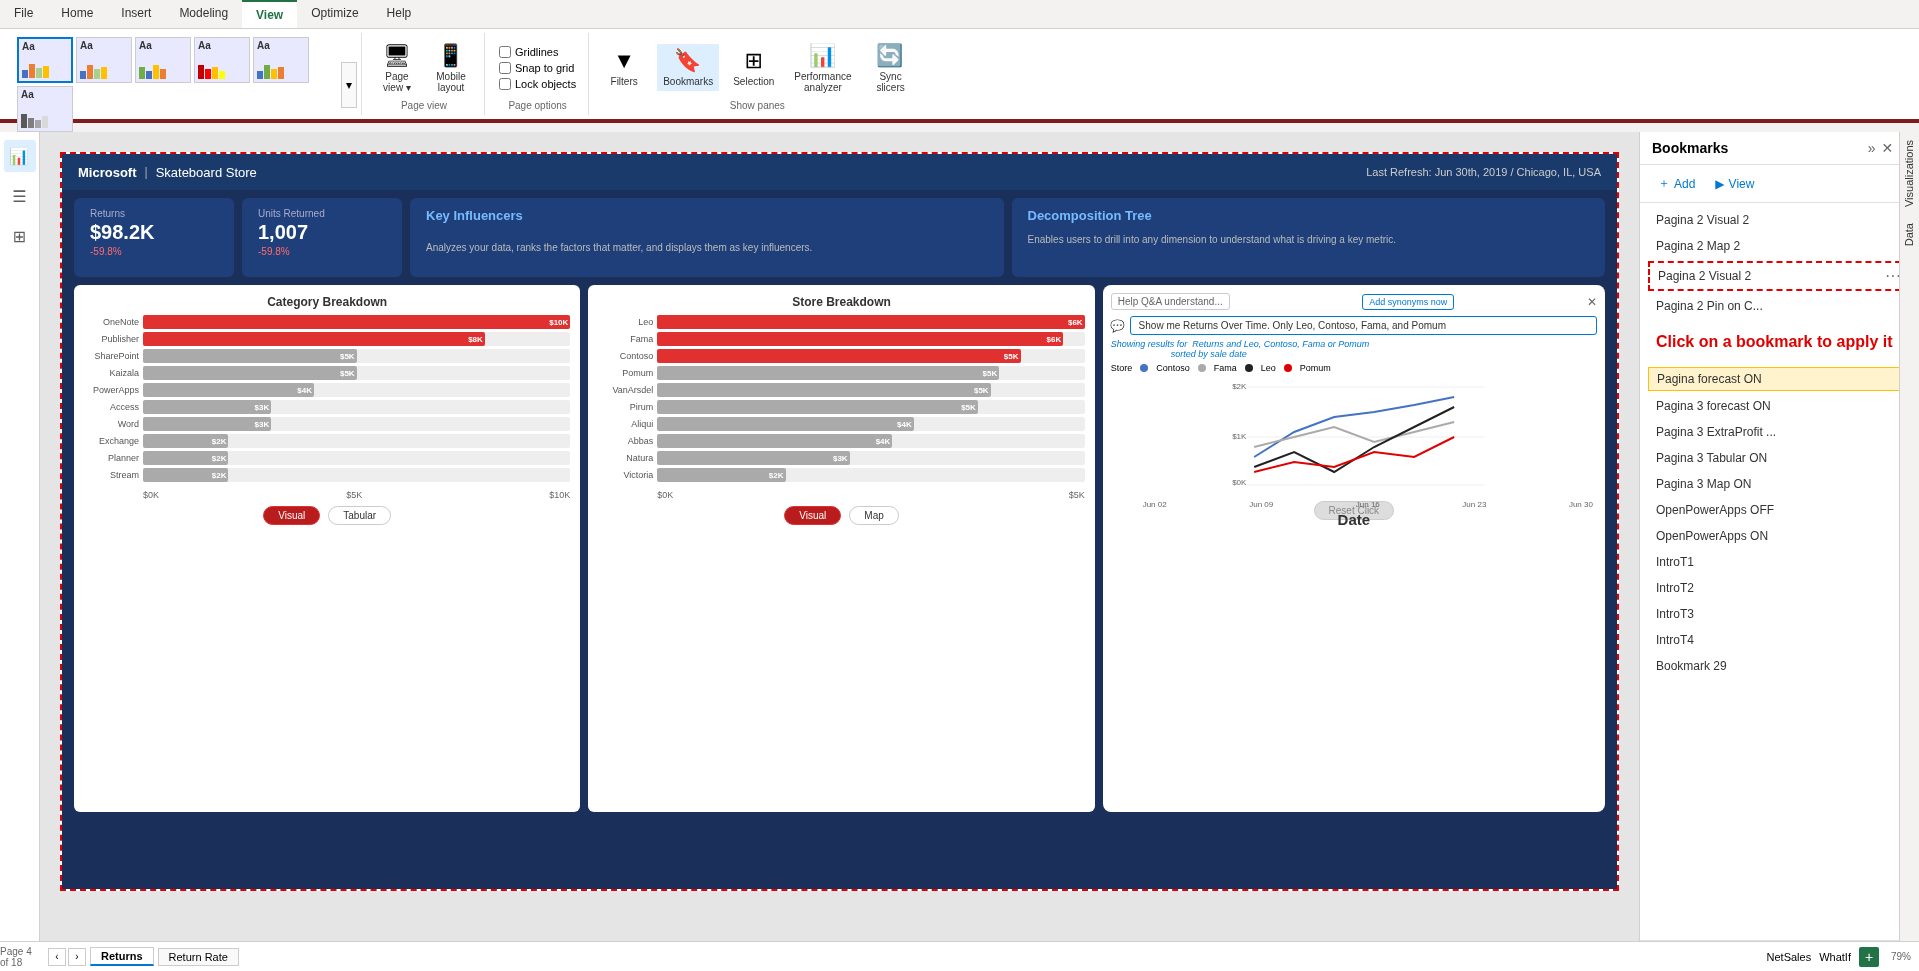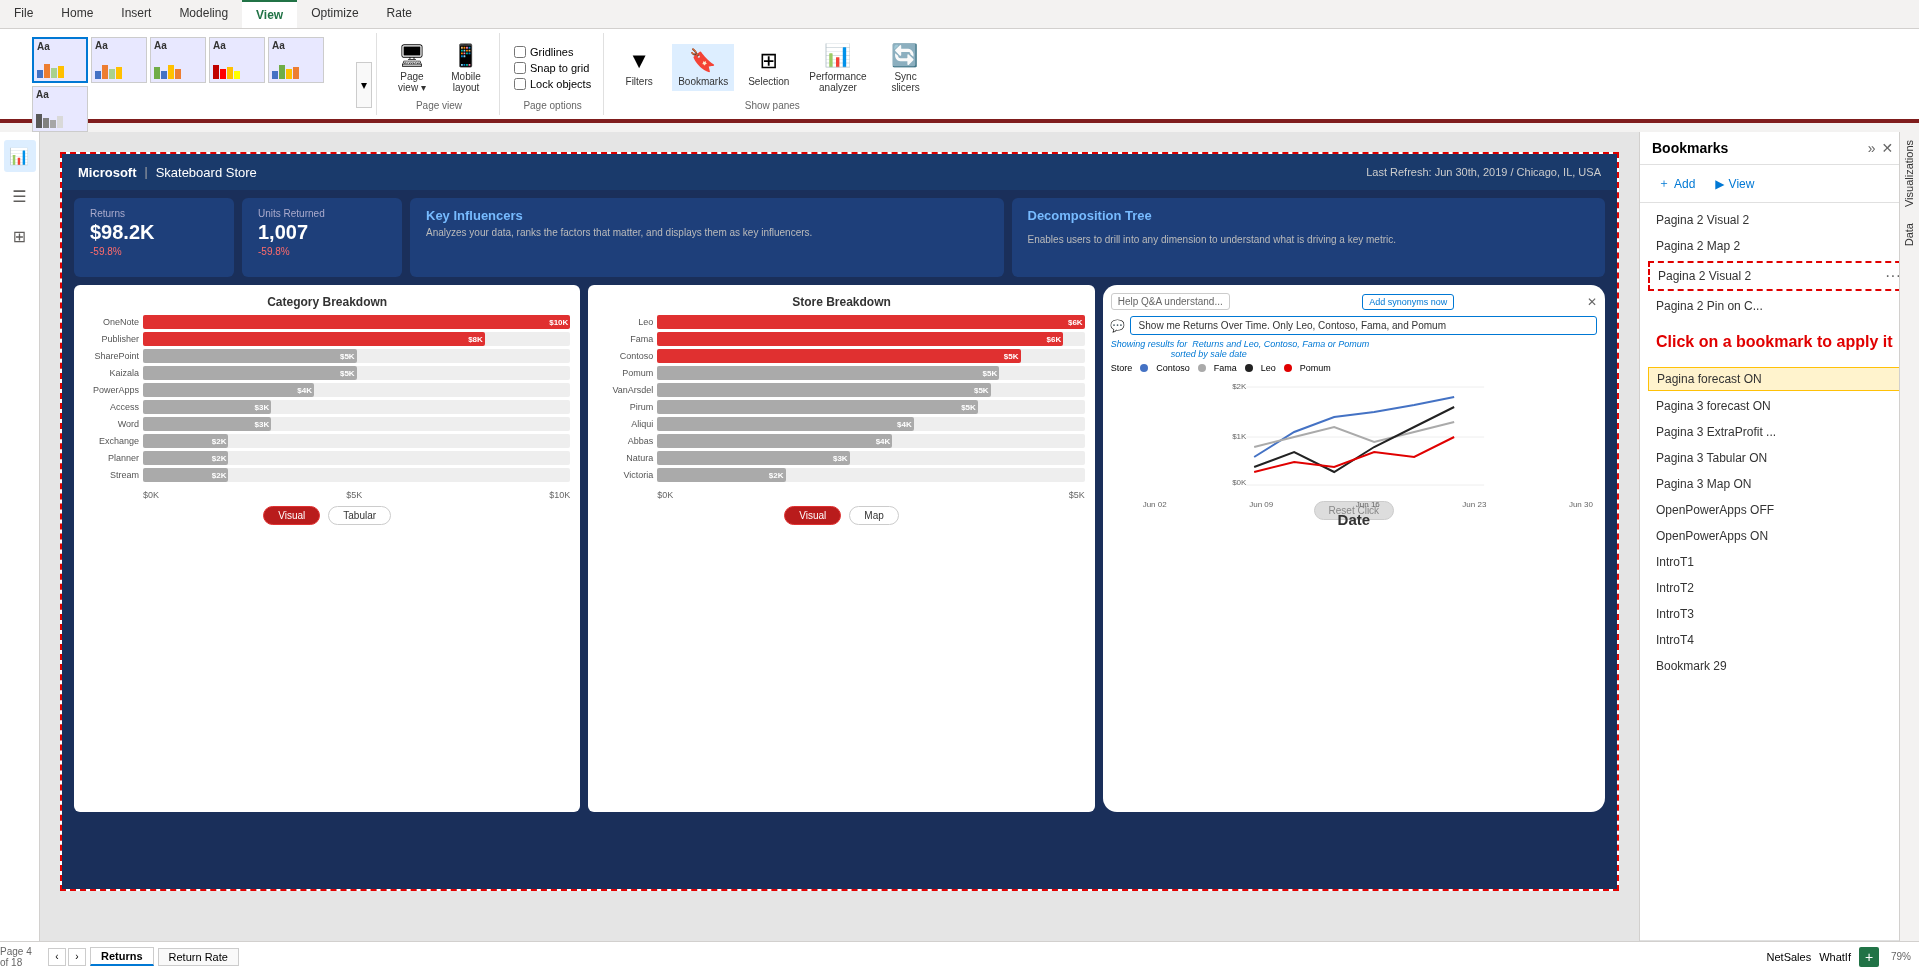--- a/index.html
+++ b/index.html
@@ -3,21 +3,21 @@
   <meta charset="utf-8">
   <style>
     * { box-sizing: border-box; margin: 0; padding: 0; }
     body { font-family: 'Segoe UI', Arial, sans-serif; background: #f3f2f1; font-size: 12px; overflow: hidden; width: 1919px; height: 971px; }
 
     
     .ribbon { background: #fff; border-bottom: 4px solid #7f1d1d; }
     .ribbon-tabs { display: flex; background: #f3f2f1; border-bottom: 1px solid #d2d0ce; }
     .ribbon-tab { padding: 6px 14px; font-size: 12px; cursor: pointer; color: #333; }
     .ribbon-tab.active { background: #fff; border-top: 2px solid #217346; color: #217346; font-weight: 600; }
-    .ribbon-content { display: flex; align-items: stretch; padding: 4px 24px; gap: 2px; background: #fff; height: 90px; }
+    .ribbon-content { display: flex; align-items: stretch; padding: 4px 9px; gap: 2px; background: #fff; height: 90px; }
     .ribbon-group { display: flex; flex-direction: column; align-items: center; border-right: 1px solid #e0e0e0; padding: 4px 8px; }
     .ribbon-group-items { display: flex; align-items: center; gap: 4px; flex: 1; }
     .ribbon-group-label { font-size: 10px; color: #666; margin-top: 2px; }
     .theme-thumbnails { display: flex; gap: 3px; flex-wrap: wrap; max-width: 320px; }
     .theme-thumb { width: 56px; height: 46px; border: 1px solid #ccc; background: #e8e8ff; display: flex; align-items: center; justify-content: center; font-size: 9px; cursor: pointer; position: relative; }
     .theme-thumb:first-child { border: 2px solid #0078d4; }
     .theme-thumb .aa { font-size: 10px; font-weight: bold; color: #333; position: absolute; top: 2px; left: 3px; }
     .theme-thumb .bars { display: flex; gap: 1px; align-items: flex-end; position: absolute; bottom: 3px; left: 3px; right: 3px; height: 20px; }
     .bar-mini { width: 6px; }
     .expand-btn { width: 16px; height: 46px; display: flex; align-items: center; justify-content: center; cursor: pointer; border: 1px solid #ccc; background: #f9f9f9; }
@@ -52,39 +52,39 @@
     .dash-refresh { font-size: 11px; color: #ccc; }
 
     .dash-kpi-row { display: flex; gap: 8px; padding: 8px 12px; height: 95px; }
     .kpi-card { background: #1e3f7a; border-radius: 6px; padding: 10px 16px; flex: 0 0 160px; color: #fff; }
     .kpi-label { font-size: 10px; color: #aac; margin-bottom: 2px; }
     .kpi-value { font-size: 20px; font-weight: 700; }
     .kpi-change { font-size: 10px; color: #ff6b6b; margin-top: 2px; }
 
     .kpi-info { flex: 1; background: #1e3f7a; border-radius: 6px; padding: 10px 16px; color: #fff; }
     .kpi-info h3 { font-size: 13px; font-weight: 700; color: #7bf; }
-    .kpi-info p { font-size: 10px; color: #bbb; margin-top: 4px; }
+    .kpi-info p { font-size: 10px; color: #bbb; margin-top: 19px; }
     .kpi-info2 { flex: 1; background: #1e3f7a; border-radius: 6px; padding: 10px 16px; color: #fff; }
     .kpi-info2 h3 { font-size: 13px; font-weight: 700; color: #7bf; }
     .kpi-info2 p { font-size: 10px; color: #bbb; margin-top: 11px; }
 
     .dash-charts-row { display: flex; gap: 8px; padding: 0 12px 8px; height: calc(100% - 200px); }
     .chart-card { background: #fff; border-radius: 6px; flex: 1; padding: 10px; overflow: hidden; }
     .chart-title { font-size: 12px; font-weight: 700; text-align: center; color: #333; margin-bottom: 6px; }
 
     
     .bar-chart { display: flex; flex-direction: column; gap: 3px; }
     .bar-row { display: flex; align-items: center; gap: 4px; font-size: 9px; }
     .bar-label { width: 55px; text-align: right; color: #555; font-size: 9px; }
     .bar-track { flex: 1; height: 14px; background: #eee; position: relative; border-radius: 2px; }
     .bar-fill { height: 100%; border-radius: 2px; display: flex; align-items: center; justify-content: flex-end; padding-right: 2px; font-size: 8px; color: #fff; font-weight: 600; }
     .bar-fill.red { background: #e03030; }
     .bar-fill.gray { background: #aaa; }
 
-    .chart-card-qa { background: #fff; border-radius: 14px; flex: 1; padding: 8px; position: relative; }
+    .chart-card-qa { background: #fff; border-radius: 8px; flex: 1; padding: 8px; position: relative; }
 
     
     .qa-header { display: flex; justify-content: space-between; align-items: center; margin-bottom: 6px; }
     .qa-help { font-size: 10px; color: #666; border: 1px solid #ccc; padding: 2px 6px; border-radius: 3px; }
     .qa-add-btn { background: #fff; border: 1px solid #0078d4; color: #0078d4; font-size: 9px; padding: 2px 6px; border-radius: 3px; cursor: pointer; }
     .qa-close { font-size: 12px; cursor: pointer; color: #666; }
     .qa-input { border: 1px solid #0078d4; padding: 4px 8px; font-size: 10px; width: 100%; border-radius: 3px; color: #333; }
     .qa-showing { font-size: 9px; color: #666; margin-top: 4px; }
     .qa-showing span { color: #0078d4; font-style: italic; }
     .qa-legend { display: flex; gap: 8px; margin-top: 4px; font-size: 9px; align-items: center; }
@@ -139,21 +139,21 @@
 <body>
 
 <div class="ribbon">
   <div class="ribbon-tabs">
     <div class="ribbon-tab">File</div>
     <div class="ribbon-tab">Home</div>
     <div class="ribbon-tab">Insert</div>
     <div class="ribbon-tab">Modeling</div>
     <div class="ribbon-tab active">View</div>
     <div class="ribbon-tab">Optimize</div>
-    <div class="ribbon-tab">Rate</div>
+    <div class="ribbon-tab">Help</div>
   </div>
   <div class="ribbon-content">
 
     <div class="ribbon-group" style="border-right:1px solid #e0e0e0; padding-right:4px;">
       <div class="ribbon-group-items">
         <div class="theme-thumbnails">
           <div class="theme-thumb">
             <span class="aa">Aa</span>
             <div class="bars">
               <div class="bar-mini" style="height:8px;background:#4472c4;"></div>

